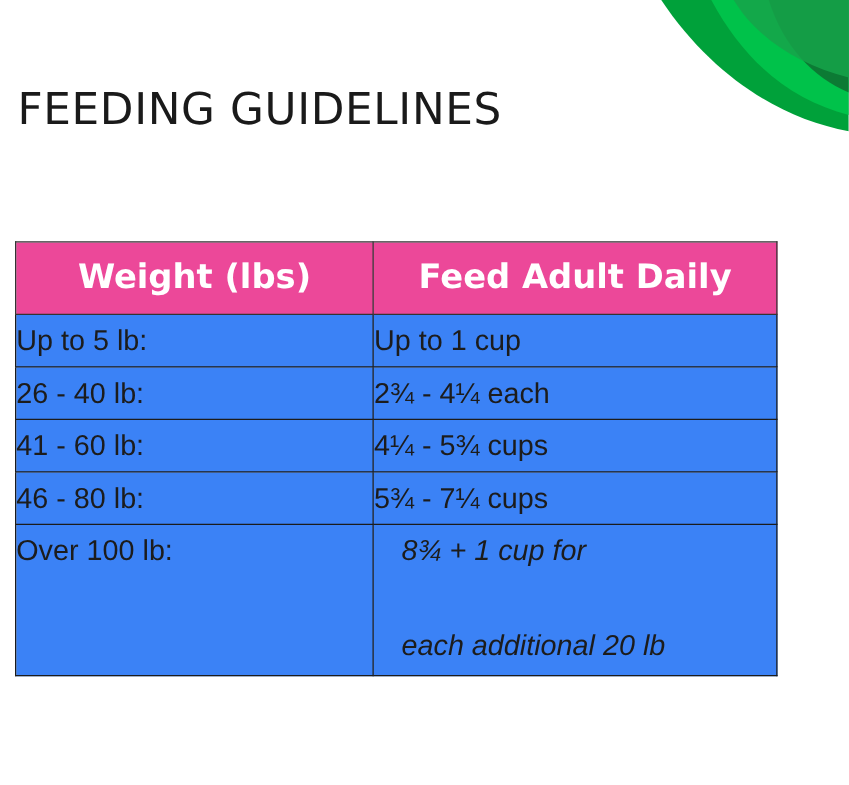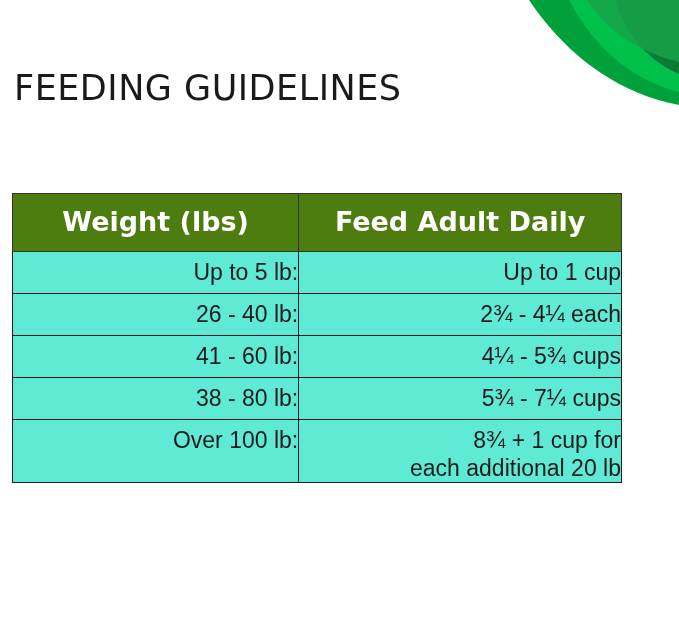--- a/index.html
+++ b/index.html
@@ -40,53 +40,54 @@
   .guidelines-table {
     position: absolute;
     top: 193px;
     left: 12px;
     width: 610px;
     border-collapse: collapse;
     table-layout: fixed;
   }
 
   .guidelines-table th {
-    background: #4d7c0f;
+    background: #ec4899;
     color: #ffffff;
     font-size: 27px;
     font-weight: bold;
     font-family: "DejaVu Sans", sans-serif;
     padding: 12px 0 14px 0;
     text-align: center;
     border: 1px solid #343434;
   }
 
   .guidelines-table td {
     font-size: 23px;
     padding: 6px 0 7px 0;
-    text-align: right;
+    text-align: left;
     border: 1px solid #1c1c1c;
-    background: #5eead4;
+    background: #3b82f6;
     color: #1c1c1c;
     line-height: 1.22;
   }
 
   .guidelines-table tr:last-child td {
-    padding-bottom: 0;
+    padding-bottom: 10px;
     vertical-align: top;
   }
 
   .col-weight { width: 47%; }
   .col-feed { width: 53%; }
 
   .cell-multi {
     text-align: left;
     padding-left: 22px !important;
+    font-style: italic;
   }
-  .cell-multi .line2 { display: block; }
+  .cell-multi .line2 { display: block; margin-top: 48px; }
 </style>
 </head>
 <body>
 
 <div class="swoosh-wrap">
   <svg width="260" height="200" viewBox="0 0 260 200" xmlns="http://www.w3.org/2000/svg">
     <path d="M110 0 C150 60, 205 95, 260 105 L260 0 Z" fill="#00a13a"></path>
     <path d="M150 0 C178 52, 215 80, 260 92 L260 0 Z" fill="#00c24a"></path>
     <path d="M196 0 C208 38, 232 62, 260 74 L260 0 Z" fill="#0c7a34"></path>
     <path d="M168 0 C186 30, 220 52, 260 62 L260 0 Z" fill="#16a34a" opacity="0.85"></path>
@@ -113,21 +114,21 @@
     </tr>
     <tr>
       <td>26 - 40 lb:</td>
       <td>2¾ - 4¼ each</td>
     </tr>
     <tr>
       <td>41 - 60 lb:</td>
       <td>4¼ - 5¾ cups</td>
     </tr>
     <tr>
-      <td>38 - 80 lb:</td>
+      <td>46 - 80 lb:</td>
       <td>5¾ - 7¼ cups</td>
     </tr>
     <tr>
       <td>Over 100 lb:</td>
       <td class="cell-multi">
         <span>8¾ + 1 cup for</span>
         <span class="line2">each additional 20 lb</span>
       </td>
     </tr>
   </tbody>

